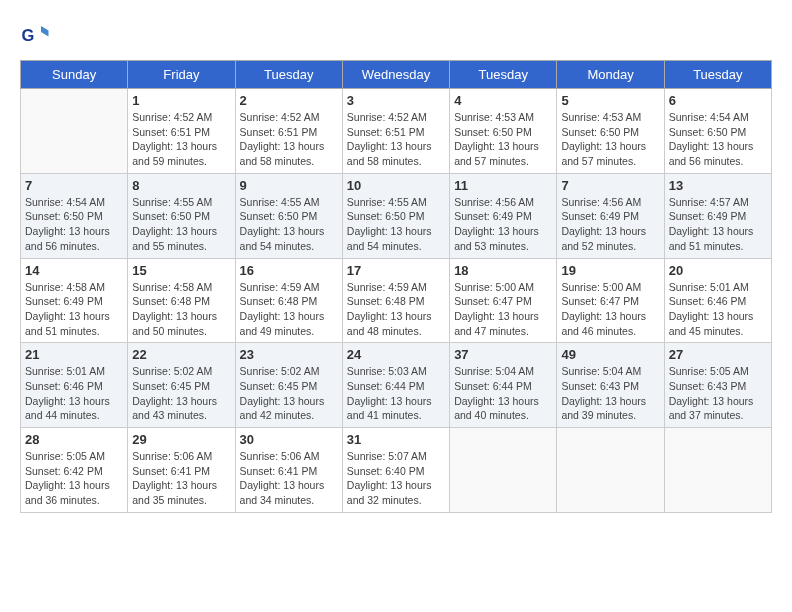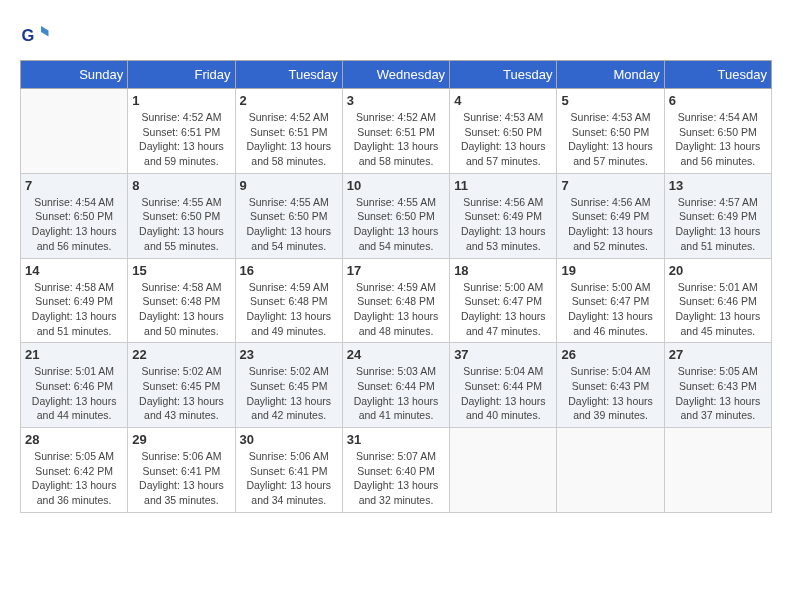--- a/index.html
+++ b/index.html
@@ -48,21 +48,21 @@
     }
     .calendar {
       width: 100%;
       border-collapse: collapse;
       font-size: 11px;
     }
     .calendar th {
       background: #3366cc;
       color: #fff;
       padding: 6px 4px;
-      text-align: right;
+      text-align: center;
       font-size: 13px;
       font-weight: normal;
       border: 1px solid #aaa;
     }
     .calendar td {
       border: 1px solid #ccc;
       vertical-align: top;
       padding: 4px;
       width: 107px;
       min-height: 80px;
@@ -75,21 +75,20 @@
       font-size: 13px;
       font-weight: bold;
       color: #333;
       display: block;
       margin-bottom: 2px;
     }
     .day-info {
       font-size: 10.5px;
       color: #444;
       line-height: 1.4;
-      text-align: center;
     }
     .alt-row td {
       background: #f0f4f8;
     }
   </style>
 </head>
 <body>
 
 <div class="header">
   <div class="logo">
@@ -298,21 +297,21 @@
 and 41 minutes.</div>
         </td>
         <td>
           <span class="day-number">37</span>
           <div class="day-info" style="white-space: pre-line;">Sunrise: 5:04 AM
 Sunset: 6:44 PM
 Daylight: 13 hours
 and 40 minutes.</div>
         </td>
         <td>
-          <span class="day-number">26</span>
+          <span class="day-number">49</span>
           <div class="day-info" style="white-space: pre-line;">Sunrise: 5:04 AM
 Sunset: 6:43 PM
 Daylight: 13 hours
 and 39 minutes.</div>
         </td>
         <td>
           <span class="day-number">27</span>
           <div class="day-info" style="white-space: pre-line;">Sunrise: 5:05 AM
 Sunset: 6:43 PM
 Daylight: 13 hours

